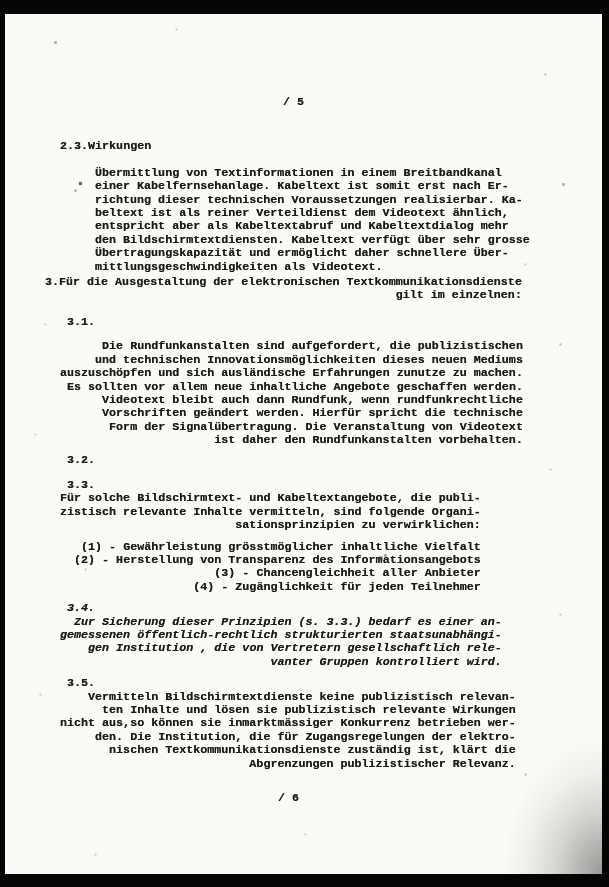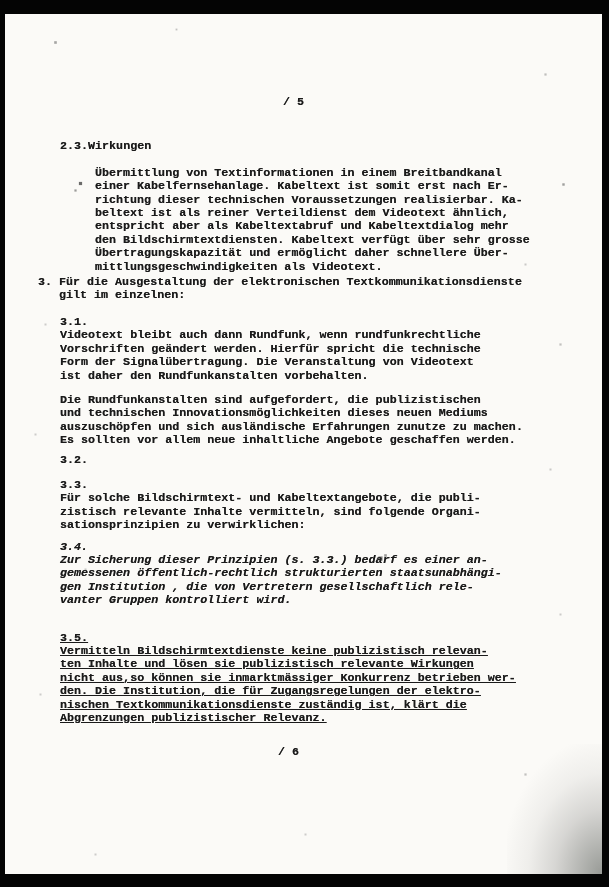--- a/index.html
+++ b/index.html
@@ -17,37 +17,37 @@
     background: #fbfaf7;
     padding: 82px 0 0 33px;
     font-family: "Liberation Mono", "DejaVu Sans Mono", monospace;
     font-weight: 700;
     font-size: 11.7px;
     line-height: 13.4px;
     color: #1a1a1a;
     text-shadow: 0 0 0.5px rgba(25,25,25,0.75);
   }
   .pre { white-space: pre; }
-  .row { display: flex; align-items: flex-start; }
+  .row { display: flex; align-items: flex-start; text-align: right; }
   .row .num { flex: 0 0 auto; white-space: pre; }
   .sub { margin-left: 22px; flex-direction: column; }
   .sub .num { width: 35px; }
   .toplevel .num { width: 21px; }
 
   .marker-top { margin-left: 245px; }
   .h23 { margin-top: 31px; margin-left: 22px; }
   .p23 { margin-top: 13px; margin-left: 57px; }
   .s3  { margin-top: 2px; }
   .s31 { margin-top: 13px; }
   .para2 { margin-top: 11px; }
   .s32 { margin-top: 6px; }
   .s33 { margin-top: 12px; }
   .list { margin-top: 8px; }
   .s34 { margin-top: 8px; font-style: italic; }
-  .s35 { margin-top: 24px; text-decoration: underline; }
+  .s35 { margin-top: 8px; }
   .marker-bottom { margin-top: 21px; margin-left: 240px; }
 
   
   .speckles {
     position: absolute; left: 0; top: 0;
     width: 1px; height: 1px;
     background: transparent;
     box-shadow:
       50px 28px 0 0.8px rgba(60,60,60,0.45),
       171px 15px 0 0.4px rgba(90,90,90,0.35),
@@ -103,41 +103,45 @@
 
   <div class="row toplevel s3">
     <span class="num">3.</span>
     <div class="pre">Für die Ausgestaltung der elektronischen Textkommunikationsdienste
 gilt im einzelnen:</div>
   </div>
 
   <div class="row sub s31">
     <span class="num">3.1.</span>
     <div>
+      <div class="pre para2">Die Rundfunkanstalten sind aufgefordert, die publizistischen
+und technischen Innovationsmöglichkeiten dieses neuen Mediums
+auszuschöpfen und sich ausländische Erfahrungen zunutze zu machen.
+Es sollten vor allem neue inhaltliche Angebote geschaffen werden.</div>
       <div class="pre">Videotext bleibt auch dann Rundfunk, wenn rundfunkrechtliche
 Vorschriften geändert werden. Hierfür spricht die technische
 Form der Signalübertragung. Die Veranstaltung von Videotext
 ist daher den Rundfunkanstalten vorbehalten.</div>
-      <div class="pre para2">Die Rundfunkanstalten sind aufgefordert, die publizistischen
-und technischen Innovationsmöglichkeiten dieses neuen Mediums
-auszuschöpfen und sich ausländische Erfahrungen zunutze zu machen.
-Es sollten vor allem neue inhaltliche Angebote geschaffen werden.</div>
     </div>
   </div>
 
   <div class="row sub s32">
     <span class="num">3.2.</span>
   </div>
 
   <div class="row sub s33">
     <span class="num">3.3.</span>
     <div>
       <div class="pre">Für solche Bildschirmtext- und Kabeltextangebote, die publi-
 zistisch relevante Inhalte vermitteln, sind folgende Organi-
 sationsprinzipien zu verwirklichen:</div>
+      <div class="pre list">(1) - Gewährleistung grösstmöglicher inhaltliche Vielfalt
+(2) - Herstellung von Transparenz des Informationsangebots
+(3) - Chancengleichheit aller Anbieter
+(4) - Zugänglichkeit für jeden Teilnehmer</div>
     </div>
   </div>
 
   <div class="row sub s34">
     <span class="num">3.4.</span>
     <div class="pre">Zur Sicherung dieser Prinzipien (s. 3.3.) bedarf es einer an-
 gemessenen öffentlich-rechtlich strukturierten staatsunabhängi-
 gen Institution , die von Vertretern gesellschaftlich rele-
 vanter Gruppen kontrolliert wird.</div>
   </div>

